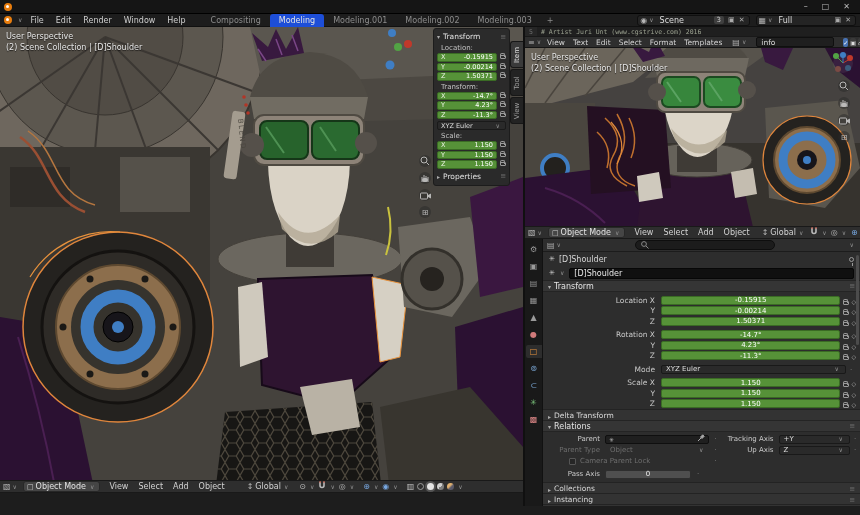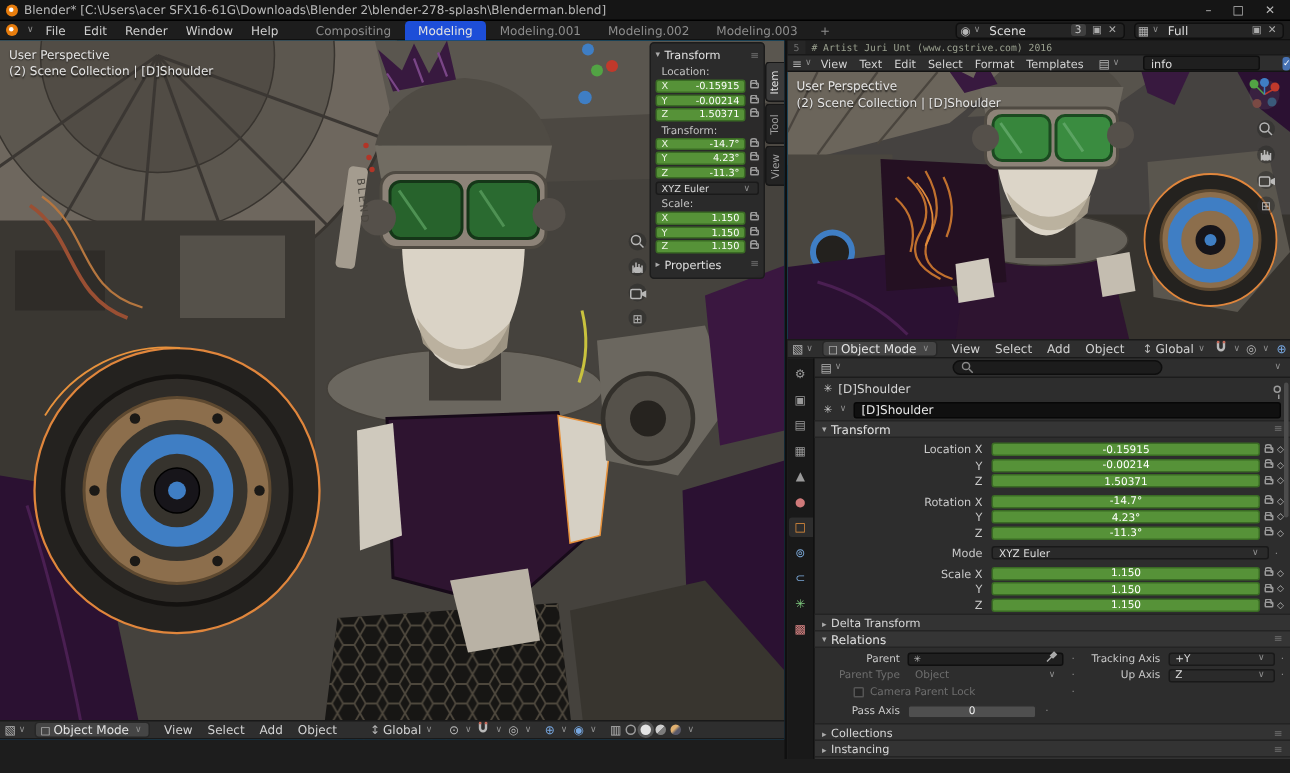--- a/index.html
+++ b/index.html
@@ -78,39 +78,39 @@
   .np-tab span{transform:rotate(-90deg);font-size:7px;color:#9f9f9f;white-space:nowrap}
   .np-tab.active{background:#3a3a3a}
   .np-tab.active span{color:#e2e2e2}
 
   
   .ted-line{position:absolute;left:0;top:0;right:0;height:9px;background:#1f1f1f;display:flex;align-items:center;font-family:"DejaVu Sans Mono",monospace;font-size:6.5px;overflow:hidden}
   .ted-line .ln{color:#6f6f6f;padding:0 4px;background:#262626;height:100%;display:flex;align-items:center}
   .ted-line .code{color:#9aa08f;padding-left:4px;white-space:nowrap}
   .ted-header{position:absolute;left:0;top:9px;right:0;height:12px;background:#2e2e2e;border-top:1px solid #191919;border-bottom:1px solid #141414;display:flex;align-items:center;padding:0 3px;white-space:nowrap}
   .ted-header .menu{padding:0 4px;color:#d2d2d2;font-size:7.5px}
-  .ted-db{display:flex;align-items:center;background:#1f1f1f;border:1px solid #0f0f0f;border-radius:2px;height:10px;padding:0 4px;min-width:78px;color:#ddd;font-size:7.5px;margin:0 14px}
+  .ted-db{display:flex;align-items:center;background:#1f1f1f;border:1px solid #0f0f0f;border-radius:2px;height:10px;padding:0 4px;min-width:78px;color:#ddd;font-size:7.5px;margin:0 8px}
   .sq{width:9px;height:9px;border-radius:2px;display:inline-flex;align-items:center;justify-content:center;font-size:6px;color:#ddd;background:#3a3a3a;margin:0 1px}
   .sq.blue{background:#4772b3;color:#fff}
 
   
   .props{position:absolute;left:525px;top:239px;width:335px;height:267px;background:#2d2d2d;display:flex}
   .ptab-col{width:18px;background:#191919;display:flex;flex-direction:column;align-items:center;padding-top:4px;gap:4px;border-right:1px solid #111}
   .ptab{width:16px;height:13px;display:flex;align-items:center;justify-content:center;font-size:8px;color:#9a9a9a;border-radius:2px 0 0 2px}
   .ptab.active{background:#2d2d2d}
   .pmain{flex:1;position:relative;overflow:hidden}
   .phead{height:13px;background:#2e2e2e;border-bottom:1px solid #1c1c1c;display:flex;align-items:center;padding:0 4px}
   .searchbox{margin:0 auto;display:flex;align-items:center;background:#1c1c1c;border:1px solid #0e0e0e;border-radius:7px;height:10px;width:140px;padding:0 5px;gap:3px}
   .crumb{height:14px;display:flex;align-items:center;padding:0 6px;gap:4px;font-size:8px;color:#d5d5d5}
   .pin{width:5px;height:5px;border:1px solid #9a9a9a;border-radius:50%;position:relative;margin-left:auto}
   .pin:after{content:"";position:absolute;left:1.5px;top:5px;width:1px;height:3px;background:#9a9a9a}
   .dbrow{height:14px;display:flex;align-items:center;padding:0 6px;gap:3px}
   .dbfield{flex:1;background:#101010;border:1px solid #070707;border-radius:2px;height:11px;display:flex;align-items:center;padding:0 4px;color:#e8e8e8;font-size:8px;gap:3px}
   .panelhead{height:12px;background:#353535;border-top:1px solid #242424;border-bottom:1px solid #242424;display:flex;align-items:center;padding:0 5px;font-size:8px;color:#e2e2e2}
-  .prow{display:flex;align-items:center;height:9.5px;margin:0 4px 1px 0}
+  .prow{display:flex;align-items:flex-end;height:9.5px;margin:0 4px 1px 0}
   .plabel{width:118px;text-align:right;padding-right:6px;font-size:7.5px;color:#c9c9c9;flex:0 0 auto}
   .pgfield{flex:1;background:#569238;border:1px solid #3a6b24;border-radius:2px;height:9px;display:flex;align-items:center;justify-content:center;color:#fff;font-size:7px}
   .pdd{flex:1;background:#2a2a2a;border:1px solid #191919;border-radius:2px;height:9px;display:flex;align-items:center;padding:0 4px;color:#ddd;font-size:7px}
   .pdd .chev{margin-left:auto}
   .deco{width:10px;text-align:center;color:#8a8a8a;font-size:7px;flex:0 0 auto}
   .kdiam{font-size:6px;color:#bdbdbd;margin-left:2px}
   .gap{height:3px}
   .collhead{height:11px;background:#333;border-top:1px solid #232323;display:flex;align-items:flex-end;padding:0 5px;font-size:7.5px;color:#d8d8d8}
   .rel-cols{display:flex;padding:2px 0}
   .rel-l{width:56%}
@@ -124,21 +124,20 @@
   .pscroll{position:absolute;right:1px;top:16px;width:3px;height:90px;background:#4c4c4c;border-radius:2px}
   .vsplit{position:absolute;left:523px;top:27px;width:2px;bottom:9px;background:#101010}
 </style>
 </head>
 <body>
 
 <div id="app">
 
   <div class="titlebar">
     <span class="blogo"></span>
-    <span class="title-text">Blender* [C:\Users\acer SFX16-61G\Downloads\Blender 2\blender-278-splash\Blenderman.blend]</span>
     <div class="wctrls">
       <span>–</span>
       <span>□</span>
       <span>✕</span>
     </div>
   </div>
 
   <div class="topbar">
     <span class="blogo"></span>
     <span class="chev">∨</span>

